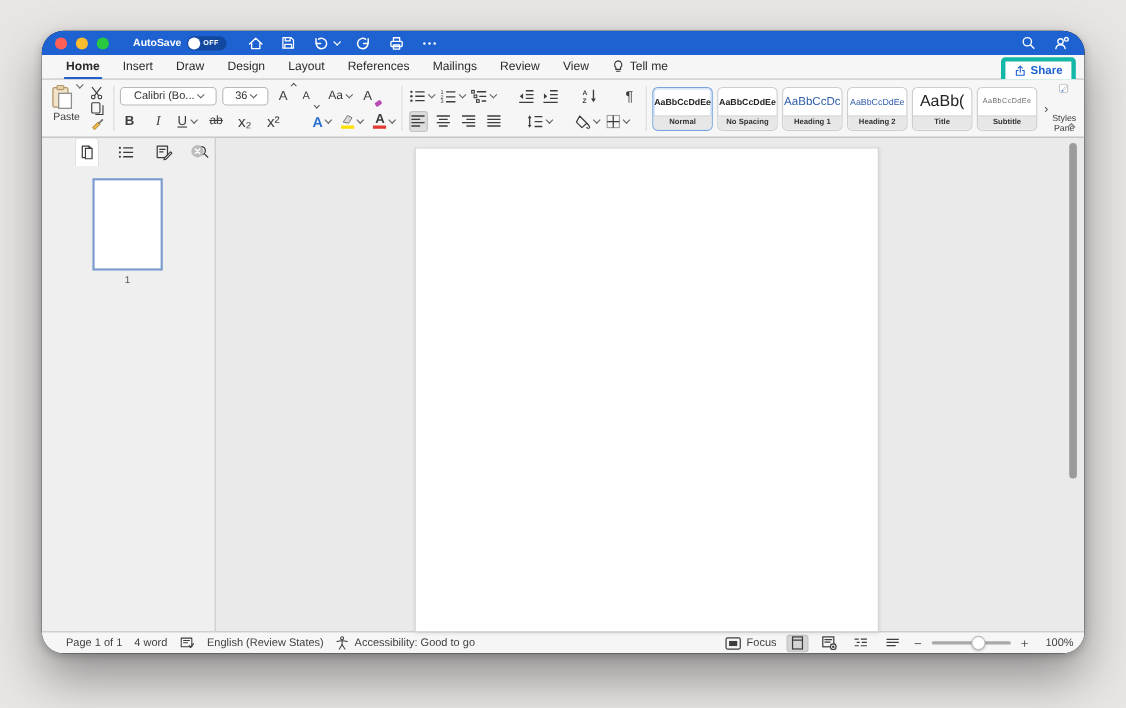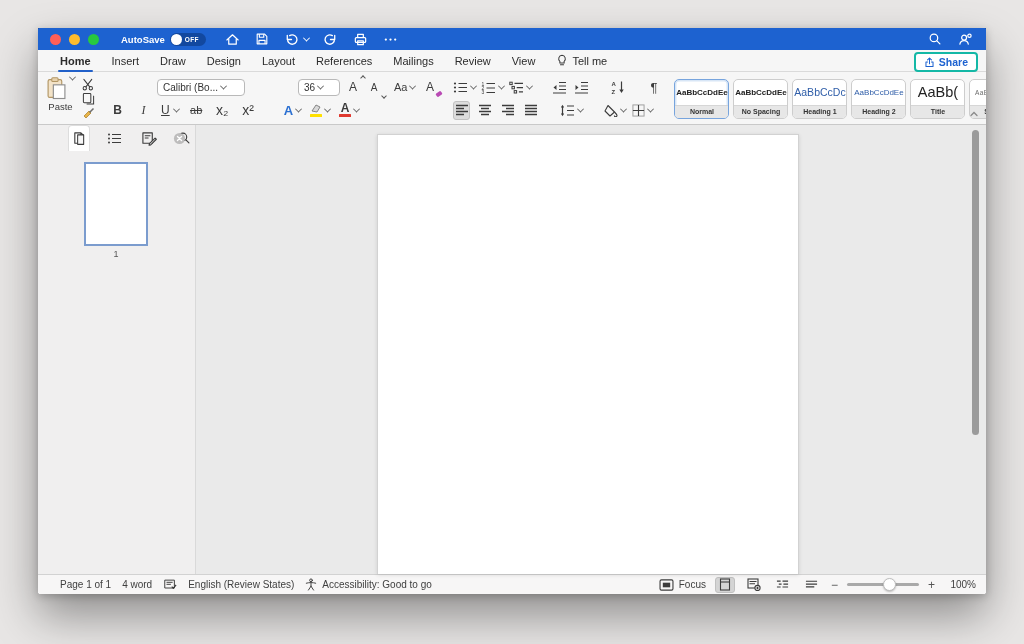--- a/index.html
+++ b/index.html
@@ -1,19 +1,19 @@
 <!DOCTYPE html>
 <html><head>
 <meta charset="utf-8">
 <style>
   * { margin:0; padding:0; box-sizing:border-box; }
   html,body { width:1024px; height:644px; font-family:"Liberation Sans","DejaVu Sans",sans-serif; }
   .desktop { position:relative; width:1024px; height:644px; background:#e8e6e5; overflow:hidden; }
   .window { position:absolute; left:38px; top:28px; width:948px; height:566px;
-            border-radius:1px; overflow:hidden; background:#000000;
+            border-radius:20px; overflow:hidden; background:#000000;
             box-shadow:0 22px 45px rgba(0,0,0,.38), 0 2px 8px rgba(0,0,0,.22); }
 
   
   .titlebar { position:relative; height:22px; background:#1d62d0; display:flex; align-items:center; }
   .lights { display:flex; gap:8px; margin-left:12px; }
   .light { width:11px; height:11px; border-radius:50%; }
   .light.r { background:#ff5f57; } .light.y { background:#febc2e; } .light.g { background:#28c840; }
   .autosave { display:flex; align-items:center; gap:5px; margin-left:22px; }
   .autosave-label { color:#fff; font-size:9.5px; font-weight:bold; }
   .as-toggle { width:36px; height:13px; border-radius:7px; background:#12489f; display:flex; align-items:center; position:relative; }
@@ -25,21 +25,21 @@
   .tb-right { position:absolute; right:12px; top:0; height:22px; display:flex; align-items:center; gap:14px; }
 
   
   .tabrow { position:relative; height:22px; background:#f6f6f6; border-bottom:1px solid #dadada;
             display:flex; align-items:center; padding-left:22px; }
   .mtab { font-size:11px; color:#2b2b2b; margin-right:21px; position:relative; height:22px; display:flex; align-items:center; }
   .mtab.active { font-weight:bold; }
   .mtab.active::after { content:""; position:absolute; left:-2px; right:-2px; bottom:0; height:2px; background:#2160c9; border-radius:1px; }
   .tellme { display:flex; align-items:center; gap:4px; font-size:11px; color:#2b2b2b; }
   .share-btn { position:absolute; right:8px; top:2px; display:flex; align-items:center; gap:4px;
-               background:#fff; border:2px solid #14b8a6; border-radius:4px; padding:2px 8px;
+               background:#fff; border:4px solid #14b8a6; border-radius:4px; padding:2px 8px;
                font-size:10.5px; font-weight:bold; color:#1d62d0; }
 
   
   .ribbon { position:relative; height:53px; background:#f6f6f6; border-bottom:1px solid #c9c9c9;
             display:flex; align-items:stretch; padding:4px 6px 3px 8px; }
   .vsep { width:1px; background:#dcdcdc; margin:2px 6px; }
   .vsep.short { margin:6px 4px; }
   .group { display:flex; flex-direction:column; justify-content:space-between; }
   .r-row { display:flex; align-items:center; height:22px; }
   .ibtn { display:inline-flex; align-items:center; justify-content:center; min-width:17px; height:19px;
@@ -48,22 +48,22 @@
   .chev { width:5px; height:5px; border-right:1.2px solid #666; border-bottom:1.2px solid #666;
           transform:rotate(45deg) translate(-1px,-1px); margin-left:3px; flex:0 0 auto; }
 
   
   .paste-group { display:flex; }
   .paste-big { display:flex; flex-direction:column; align-items:center; margin-right:5px; }
   .paste-label { font-size:9.5px; color:#3c3c3c; margin-top:1px; }
   .clip-col { display:flex; flex-direction:column; justify-content:space-between; padding:1px 0; }
 
   
-  .combo { display:flex; align-items:center; justify-content:flex-start; background:#fff;
-           border:1px solid #b9b9b9; border-radius:4px; height:17px; padding:0 5px; font-size:10px; color:#333;margin-left:48px; }
+  .combo { display:flex; align-items:center; justify-content:center; background:#fff;
+           border:1px solid #b9b9b9; border-radius:4px; height:17px; padding:0 5px; font-size:10px; color:#333; }
   .combo.font { width:88px; margin-right:5px; }
   .combo.size { width:42px; }
   .glyph { font-size:11px; color:#3c3c3c; }
   .growA { font-size:12px; font-weight:normal; position:relative; padding-right:5px; }
   .growA .mark { position:absolute; top:-2px; right:-1px; width:4px; height:4px; border-left:1.1px solid #555; border-top:1.1px solid #555; transform:rotate(45deg); }
   .shrinkA { font-size:10px; position:relative; padding-right:5px; }
   .shrinkA .mark { position:absolute; bottom:-1px; right:-1px; width:4px; height:4px; border-right:1.1px solid #555; border-bottom:1.1px solid #555; transform:rotate(45deg); }
   .clearA { font-size:12px; position:relative; padding-right:6px; }
   .clearA .eraser { position:absolute; right:-1px; bottom:1px; width:6px; height:4px; background:#b94ab4; border-radius:1px; transform:rotate(-35deg); }
   .fmt { font-size:12px; }

